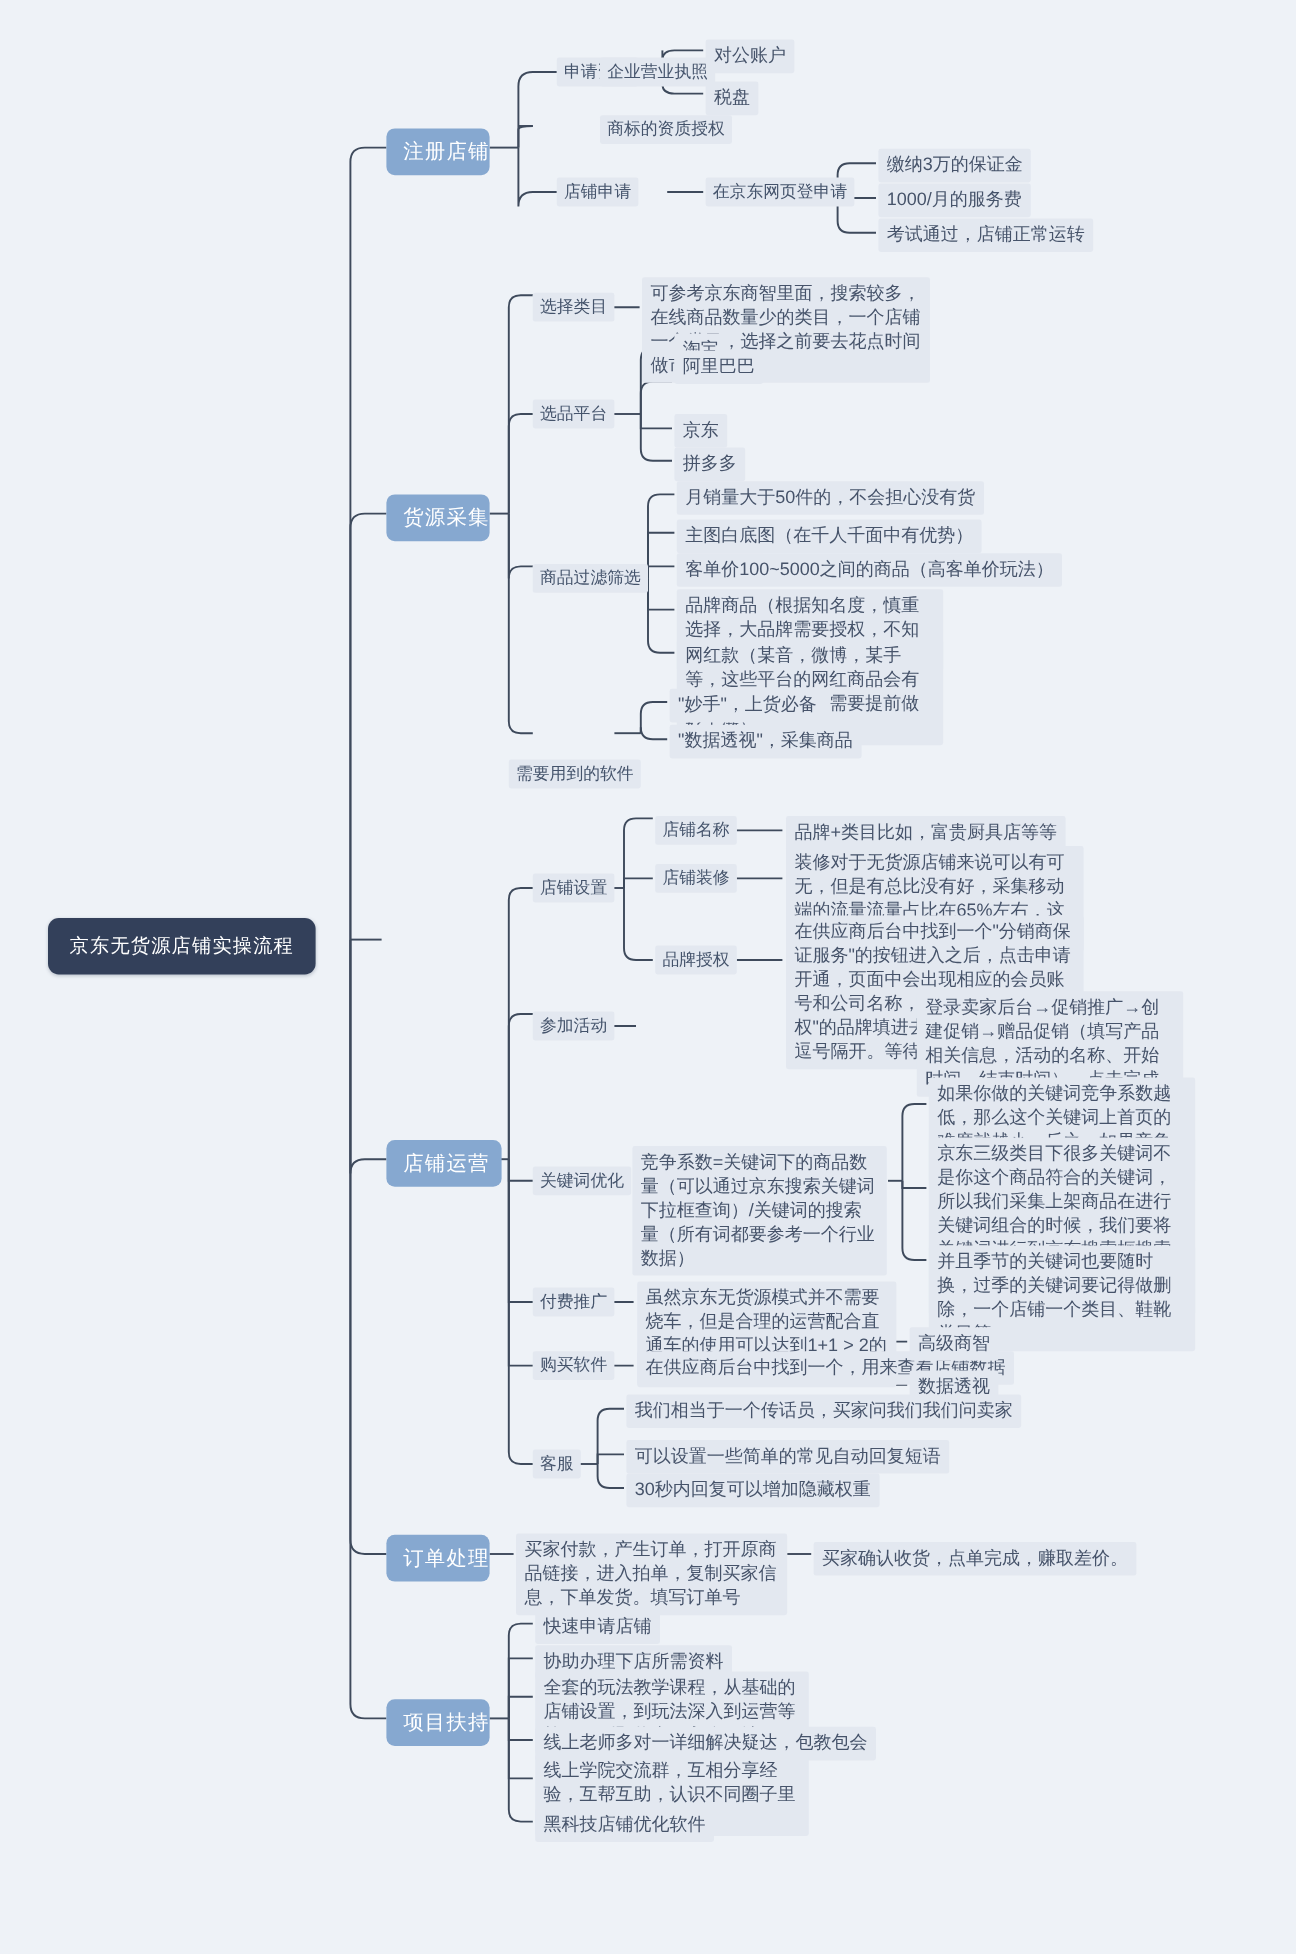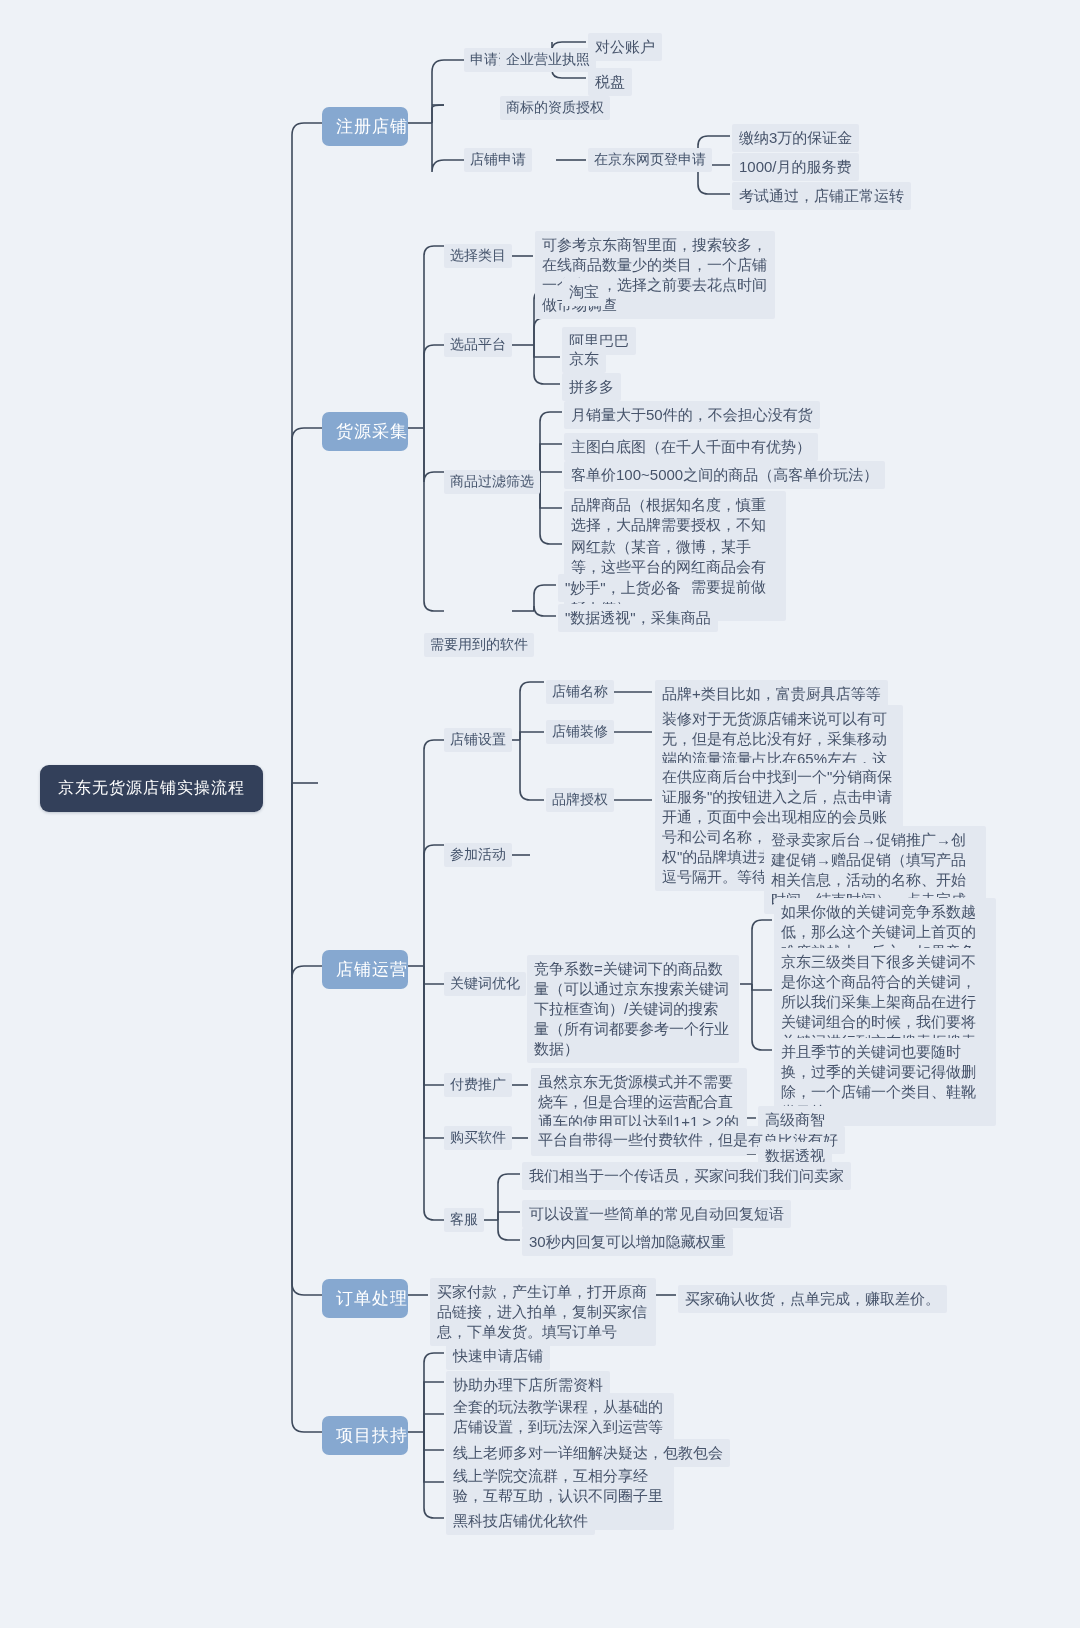--- a/index.html
+++ b/index.html
@@ -178,36 +178,36 @@
   <div class="node leaf nowrap" style="left:732px;top:153px;">1000/月的服务费</div>
   <div class="node leaf nowrap" style="left:732px;top:182px;">考试通过，店铺正常运转</div>
 
   <div class="node lvl1" style="left:322px;top:412px;width:86px;">货源采集</div>
 
   <div class="node lvl2" style="left:444px;top:244px;">选择类目</div>
   <div class="node leaf wrap" style="left:535px;top:231px;width:240px;">可参考京东商智里面，搜索较多，在线商品数量少的类目，一个店铺一个类目，选择之前要去花点时间做市场调查</div>
 
   <div class="node lvl2" style="left:444px;top:333px;">选品平台</div>
   <div class="node leaf nowrap" style="left:562px;top:278px;">淘宝</div>
-  <div class="node leaf nowrap" style="left:562px;top:292px;margin-top:35px;">阿里巴巴</div>
+  <div class="node leaf nowrap" style="left:562px;top:292px;">阿里巴巴</div>
   <div class="node leaf nowrap" style="left:562px;top:345px;">京东</div>
   <div class="node leaf nowrap" style="left:562px;top:373px;">拼多多</div>
 
   <div class="node lvl2" style="left:444px;top:470px;">商品过滤筛选</div>
   <div class="node leaf nowrap" style="left:564px;top:401px;">月销量大于50件的，不会担心没有货</div>
   <div class="node leaf nowrap" style="left:564px;top:433px;">主图白底图（在千人千面中有优势）</div>
   <div class="node leaf nowrap" style="left:564px;top:461px;">客单价100~5000之间的商品（高客单价玩法）</div>
   <div class="node leaf wrap" style="left:564px;top:491px;width:222px;">品牌商品（根据知名度，慎重选择，大品牌需要授权，不知名品牌就无所谓了）</div>
   <div class="node leaf wrap" style="left:564px;top:533px;width:222px;">网红款（某音，微博，某手等，这些平台的网红商品会有巨大的自带流量，需要提前做好工做）</div>
 
   <div class="node lvl2" style="left:424px;top:599px;margin-top:34px;">需要用到的软件</div>
   <div class="node leaf nowrap" style="left:558px;top:574px;">"妙手"，上货必备</div>
   <div class="node leaf nowrap" style="left:558px;top:604px;">"数据透视"，采集商品</div>
 
-  <div class="node lvl1" style="left:322px;top:950px;width:86px;">店铺运营</div>
+  <div class="node lvl1" style="left:322px;top:950px;width:96px;">店铺运营</div>
 
   <div class="node lvl2" style="left:444px;top:728px;">店铺设置</div>
   <div class="node lvl2" style="left:546px;top:680px;">店铺名称</div>
   <div class="node leaf nowrap" style="left:655px;top:680px;">品牌+类目比如，富贵厨具店等等</div>
   <div class="node lvl2" style="left:546px;top:720px;">店铺装修</div>
   <div class="node leaf wrap" style="left:655px;top:705px;width:248px;">装修对于无货源店铺来说可以有可无，但是有总比没有好，采集移动端的流量流量占比在65%左右，这一点不要忽视</div>
   <div class="node lvl2" style="left:546px;top:788px;">品牌授权</div>
   <div class="node leaf wrap" style="left:655px;top:763px;width:248px;">在供应商后台中找到一个"分销商保证服务"的按钮进入之后，点击申请开通，页面中会出现相应的会员账号和公司名称，把想要申请"品牌授权"的品牌填进去，多个品牌之间用逗号隔开。等待审核就行了。</div>
 
   <div class="node lvl2" style="left:444px;top:843px;">参加活动</div>
@@ -216,21 +216,21 @@
   <div class="node lvl2" style="left:444px;top:972px;">关键词优化</div>
   <div class="node leaf wrap" style="left:527px;top:955px;width:212px;">竞争系数=关键词下的商品数量（可以通过京东搜索关键词下拉框查询）/关键词的搜索量（所有词都要参考一个行业数据）</div>
   <div class="node leaf wrap" style="left:774px;top:898px;width:222px;">如果你做的关键词竞争系数越低，那么这个关键词上首页的难度就越小，反之，如果竞争系数越高，那么难度越大。</div>
   <div class="node leaf wrap" style="left:774px;top:948px;width:222px;">京东三级类目下很多关键词不是你这个商品符合的关键词，所以我们采集上架商品在进行关键词组合的时候，我们要将关键词进行到京东搜索框搜索一下，通过市场环境搜出来的产品，跟你的产品一致。</div>
   <div class="node leaf wrap" style="left:774px;top:1038px;width:222px;">并且季节的关键词也要随时换，过季的关键词要记得做删除，一个店铺一个类目、鞋靴类目等。</div>
 
   <div class="node lvl2" style="left:444px;top:1073px;">付费推广</div>
   <div class="node leaf wrap" style="left:531px;top:1068px;width:216px;">虽然京东无货源模式并不需要烧车，但是合理的运营配合直通车的使用可以达到1+1 &gt; 2的效果</div>
 
   <div class="node lvl2" style="left:444px;top:1126px;">购买软件</div>
-  <div class="node leaf nowrap" style="left:531px;top:1126px;">平台自带得一些付费软件，但是有总比没有好</div>
+  <div class="node leaf nowrap" style="left:531px;top:1126px;">在供应商后台中找到一个，用来查看店铺数据</div>
   <div class="node leaf nowrap" style="left:758px;top:1106px;">高级商智</div>
   <div class="node leaf nowrap" style="left:758px;top:1142px;">数据透视</div>
 
   <div class="node lvl2" style="left:444px;top:1208px;">客服</div>
   <div class="node leaf nowrap" style="left:522px;top:1162px;">我们相当于一个传话员，买家问我们我们问卖家</div>
   <div class="node leaf nowrap" style="left:522px;top:1200px;">可以设置一些简单的常见自动回复短语</div>
   <div class="node leaf nowrap" style="left:522px;top:1228px;">30秒内回复可以增加隐藏权重</div>
 
   <div class="node lvl1" style="left:322px;top:1279px;width:86px;">订单处理</div>
   <div class="node leaf wrap" style="left:430px;top:1278px;width:226px;">买家付款，产生订单，打开原商品链接，进入拍单，复制买家信息，下单发货。填写订单号</div>

